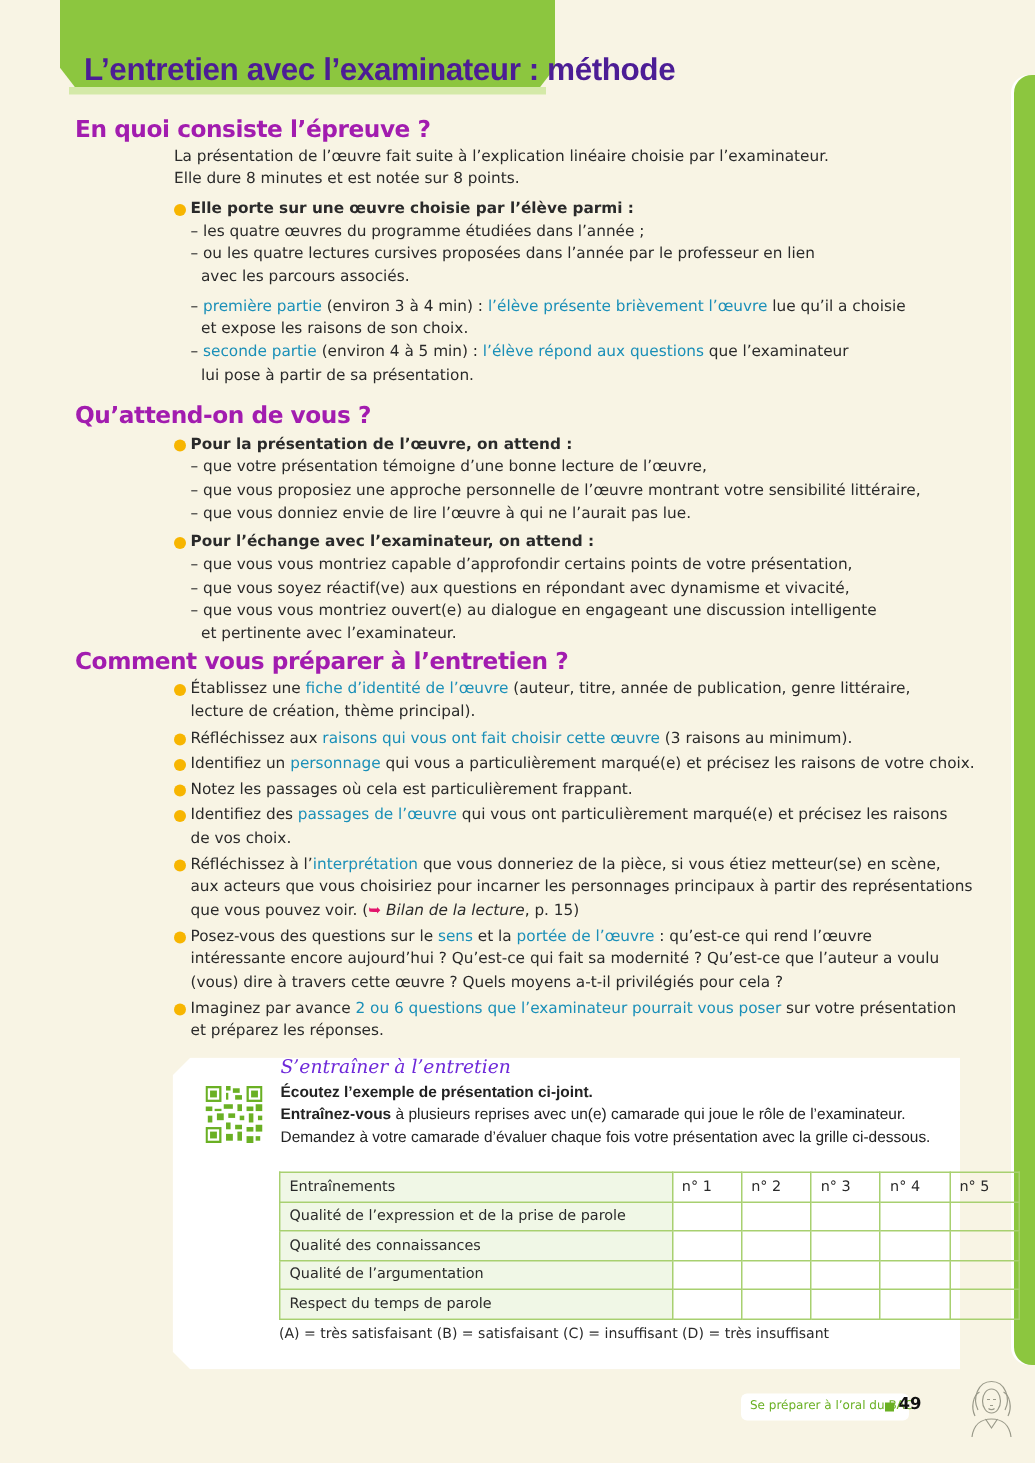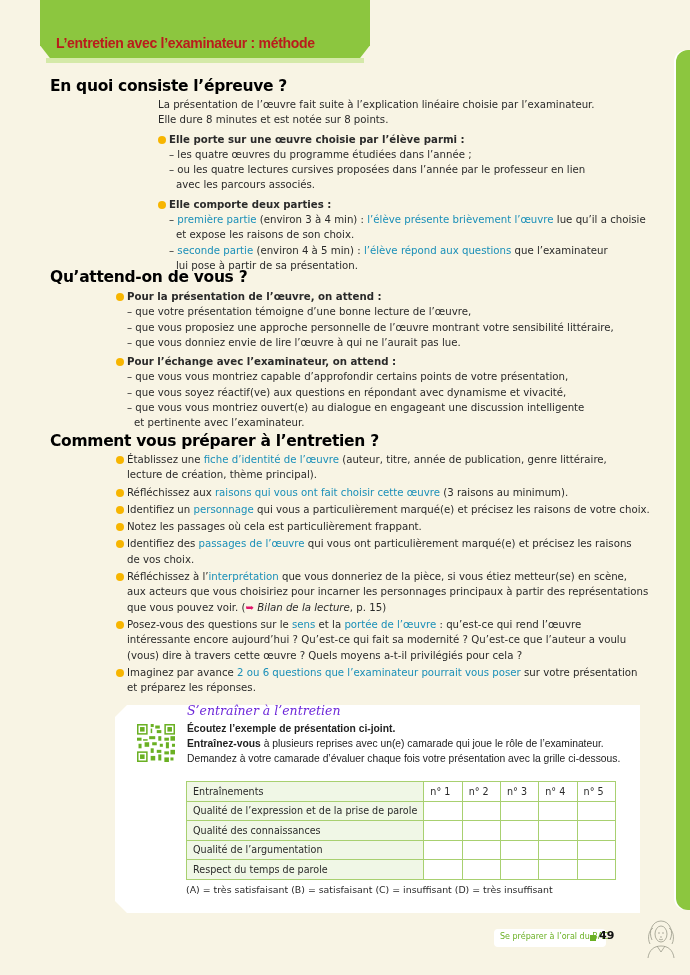--- a/index.html
+++ b/index.html
@@ -12,31 +12,31 @@
   .banner {
     position:absolute; left:40px; top:0; width:330px; height:58px;
     background:#8cc63f;
     clip-path: polygon(0 0, 100% 0, 100% 78%, 97% 100%, 3% 100%, 0 78%);
   }
   .banner-shadow {
     position:absolute; left:46px; top:58px; width:318px; height:5px;
     background:#d4e9a8;
   }
   .banner-title {
-    position:absolute; left:56px; top:35px; color:#b91c1c;
+    position:absolute; left:56px; top:35px; color:#4c1d95;
     font-family:"Liberation Sans", sans-serif; font-weight:bold;
-    font-size:14px; letter-spacing:-0.3px; white-space:nowrap;
+    font-size:21px; letter-spacing:-0.3px; white-space:nowrap;
   }
   .side-tab {
     position:absolute; left:676px; top:50px; width:20px; height:860px;
     background:#8cc63f; border-radius:12px 0 0 12px;
     box-shadow:-2px 0 0 #fff;
   }
   h2 {
-    position:absolute; margin:0; color:#000000;
+    position:absolute; margin:0; color:#a21caf;
     font-family:"DejaVu Sans", sans-serif; font-weight:bold; font-size:15.5px;
     letter-spacing:-0.3px; white-space:nowrap;
   }
   .block { position:absolute; left:116px; font-size:10.2px; line-height:15.3px; }
   .line { white-space:nowrap; }
   .ind { padding-left:11px; }
   .ind2 { padding-left:18px; }
   .bullet-line { position:relative; padding-left:11px; white-space:nowrap; }
   .dot {
     position:absolute; left:0; top:4px; width:8px; height:8px; border-radius:50%;
@@ -60,21 +60,21 @@
   }
   .qr {
     position:absolute; left:137px; top:724px; width:38px; height:38px;
   }
   .practice-text {
     position:absolute; left:187px; top:721px; font-family:"Liberation Sans", sans-serif;
     font-size:10.3px; line-height:15px; color:#222;
   }
   .practice-text .line b { font-weight:bold; }
   table.grid {
-    position:absolute; left:186px; top:781px; width:430px; border-collapse:collapse;
+    position:absolute; left:186px; top:781px; width:494px; border-collapse:collapse;
     font-size:9.6px; border:1.5px solid #a8d070;
   }
   table.grid td {
     border:1px solid #a8d070; height:18.5px; padding:0 6px;
   }
   table.grid td.first { background:#f0f7e6; width:216px; white-space:nowrap; }
   table.grid td.num { text-align:left; width:29px; }
   table.grid tr.head td { font-weight:normal; }
   .legend {
     position:absolute; left:186px; top:884px; font-size:9.4px; white-space:nowrap;
@@ -98,36 +98,32 @@
 </style>
 </head>
 <body>
 
 <div class="banner"></div>
 <div class="banner-shadow"></div>
 <div class="banner-title">L’entretien avec l’examinateur : méthode</div>
 <div class="side-tab"></div>
 
 <h2 style="left:50px; top:77px;">En quoi consiste l’épreuve ?</h2>
-<div class="block" style="top:97px;margin-left:42px;">
+<div class="block" style="top:97px;">
   <div class="line">La présentation de l’œuvre fait suite à l’explication linéaire choisie par l’examinateur.</div>
   <div class="line">Elle dure 8 minutes et est notée sur 8 points.</div>
   <div class="gap"></div>
   <div class="bullet-line">
     <span class="dot"></span>
     <span class="b">Elle porte sur une œuvre choisie par l’élève parmi :</span>
   </div>
   <div class="line ind">– les quatre œuvres du programme étudiées dans l’année ;</div>
   <div class="line ind">– ou les quatre lectures cursives proposées dans l’année par le professeur en lien</div>
   <div class="line ind2">avec les parcours associés.</div>
   <div class="gap"></div>
-  <div class="bullet-line">
-    <span class="dot"></span>
-    <span class="b">Elle comporte deux parties :</span>
-  </div>
   <div class="line ind"><span>– </span><span class="hl">première partie</span><span> (environ 3 à 4 min) : </span><span class="hl">l’élève présente brièvement l’œuvre</span><span> lue qu’il a choisie</span></div>
   <div class="line ind2">et expose les raisons de son choix.</div>
   <div class="line ind"><span>– </span><span class="hl">seconde partie</span><span> (environ 4 à 5 min) : </span><span class="hl">l’élève répond aux questions</span><span> que l’examinateur</span></div>
   <div class="line ind2">lui pose à partir de sa présentation.</div>
 </div>
 
 <h2 style="left:50px; top:268px;">Qu’attend-on de vous ?</h2>
 <div class="block" style="top:289px;">
   <div class="bullet-line">
     <span class="dot"></span>

